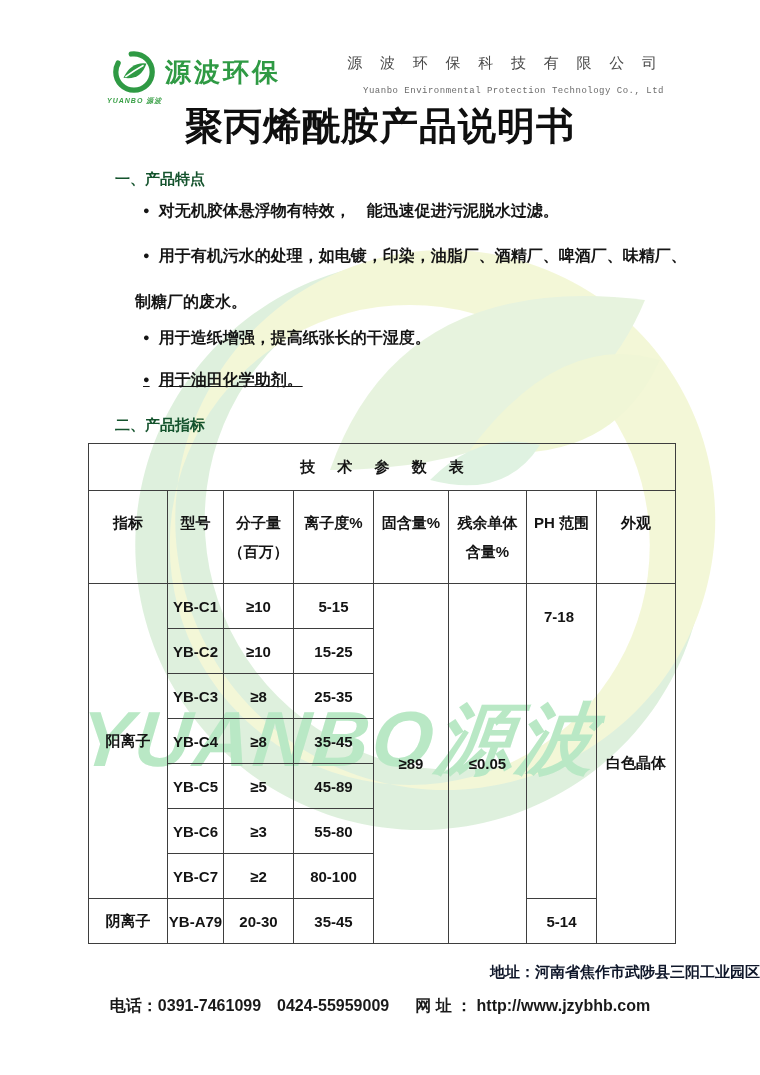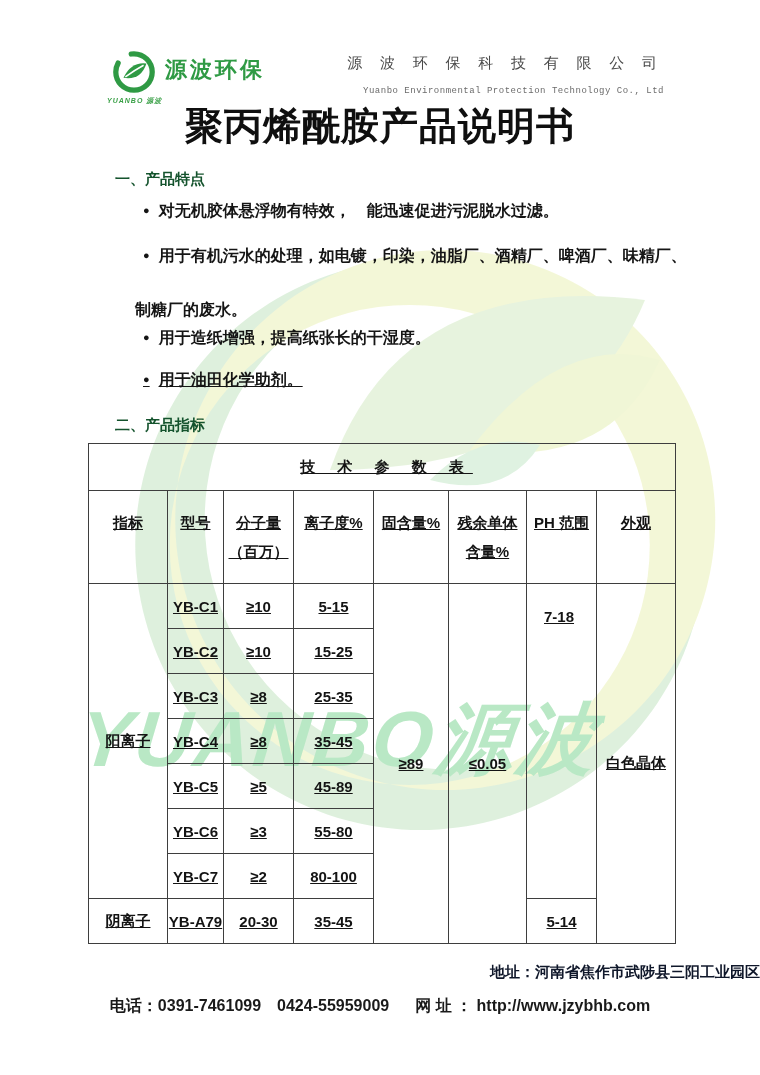--- a/index.html
+++ b/index.html
@@ -7,50 +7,50 @@
         font-family:"Liberation Sans",sans-serif;color:#141414;}
 
   
   .wm-swoosh{position:absolute;left:0;top:0;z-index:0;}
   .wm-text{position:absolute;left:80px;top:688px;z-index:1;
            font-size:78px;font-weight:700;font-style:italic;letter-spacing:3px;
            color:#b9e8c5;transform:skewX(-6deg);white-space:nowrap;}
 
   
   .logo-icon{position:absolute;left:111px;top:49px;}
-  .logo-brand{position:absolute;left:165px;top:55px;font-size:22px;font-weight:700;
+  .logo-brand{position:absolute;left:165px;top:55px;font-size:26px;font-weight:700;
               color:#2f9a44;letter-spacing:3px;}
   .logo-sub{position:absolute;left:107px;top:96px;font-size:7px;font-weight:700;
             font-style:italic;color:#3aa047;letter-spacing:1px;}
   .company{position:absolute;right:96px;top:54px;text-align:right;z-index:2;}
   .company-cn{font-size:15px;color:#4a4a4a;letter-spacing:7px;
               font-family:"Liberation Serif",serif;}
   .company-en{margin-top:13px;font-size:9px;color:#6b6b6b;letter-spacing:0.5px;
               font-family:"Liberation Mono",monospace;}
 
   .doc-title{position:absolute;left:0;top:101px;width:100%;text-align:center;z-index:2;
              font-size:38px;font-weight:600;color:#0f0f0f;letter-spacing:1px;}
 
   
   .sec-heading{position:absolute;left:115px;font-size:15px;font-weight:700;color:#14532d;z-index:2;}
   .s1{top:170px;} .s2{top:416px;}
   .bullet{position:absolute;left:143px;z-index:2;font-size:16px;font-weight:700;
           color:#151515;white-space:nowrap;}
   .bullet .dot{font-size:11px;vertical-align:2px;margin-right:9px;}
   .b1{top:201px;} .b2{top:246px;} .b3{top:328px;} .b4{top:370px;text-decoration:underline;}
-  .bullet-cont{position:absolute;left:135px;top:300px;z-index:2;
+  .bullet-cont{position:absolute;left:135px;top:292px;z-index:2;
                font-size:16px;font-weight:700;color:#151515;}
 
   
   .spec-table{position:absolute;left:88px;top:443px;z-index:2;
               border-collapse:collapse;table-layout:fixed;width:587px;
               background:transparent;}
   .spec-table td{border:1px solid #3e3e3e;text-align:center;vertical-align:middle;
                  font-size:15px;font-weight:700;color:#141414;padding:0;
-                 background:transparent;overflow:hidden;text-decoration:underline;}
+                 background:transparent;overflow:hidden;}
   .t-title{height:46px;font-size:27px;font-weight:700;color:#1b7cc6;
            letter-spacing:9px;padding-left:9px !important;}
   .t-head td{height:75px;vertical-align:top;padding-top:17px;line-height:29px;}
   .t-row{height:45px;}
   .ph-top{vertical-align:top !important;text-align:left !important;
           padding:24px 0 0 17px !important;}
 
   
   .footer-line1{position:absolute;left:0;top:963px;width:100%;text-align:right;z-index:2;
                 font-size:15px;font-weight:600;color:#0f172a;}

